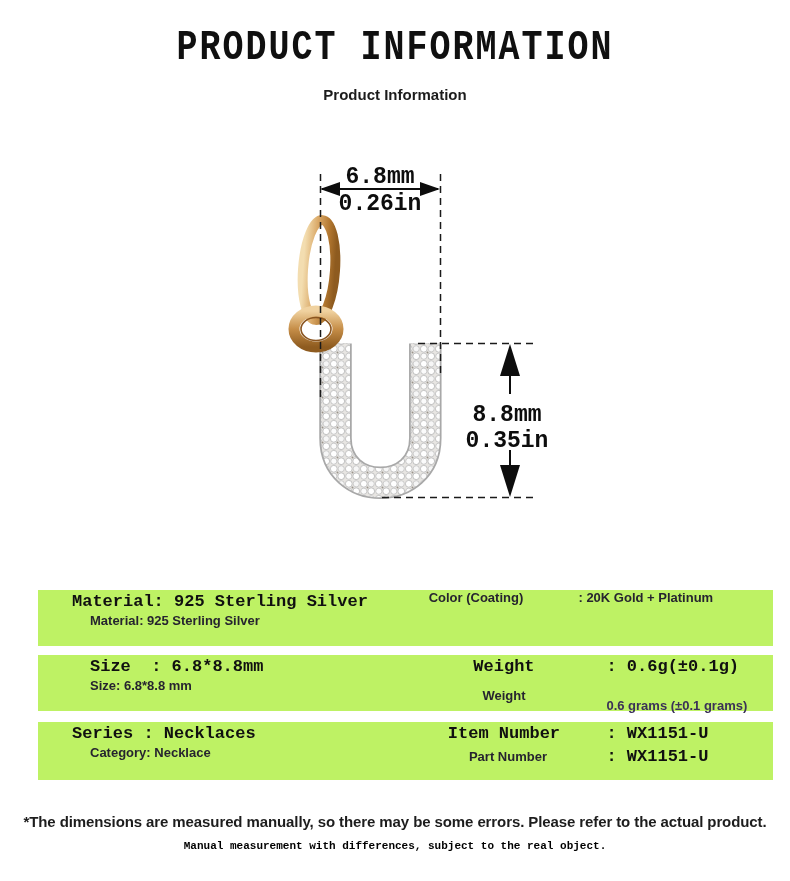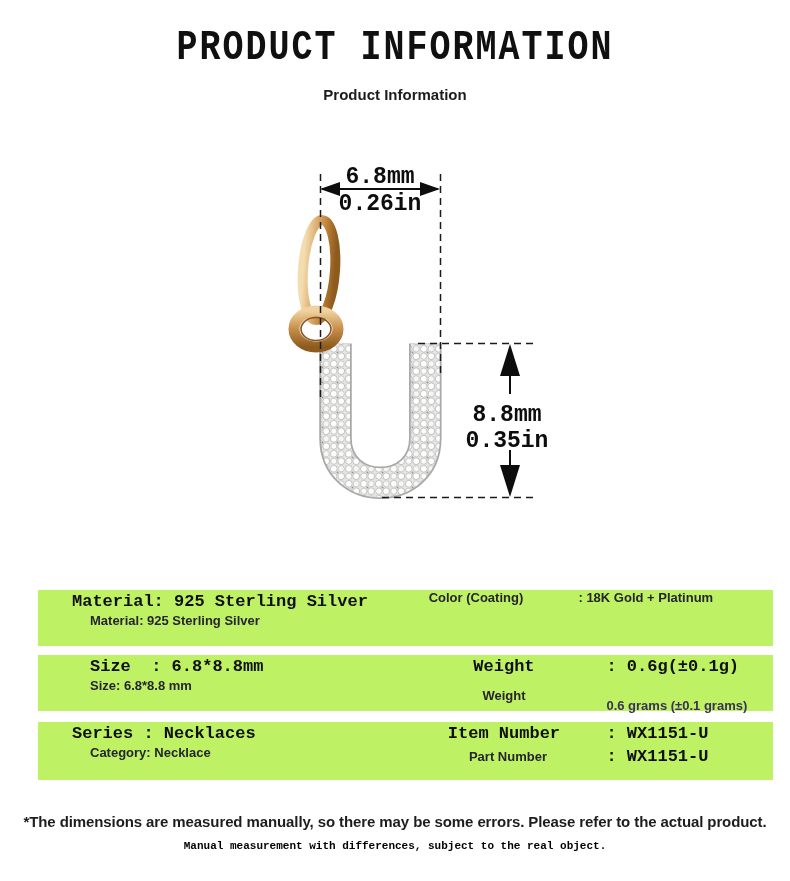--- a/index.html
+++ b/index.html
@@ -134,21 +134,21 @@
   <div class="spec-table">
 
     <div class="spec-row r1">
       <div class="cell-l">
         <div class="tw">Material: 925 Sterling Silver</div>
         <div class="sub ind">Material: 925 Sterling Silver</div>
       </div>
       <div class="cell-r">
         <div class="rline">
           <span class="sub rlbl">Color (Coating)</span>
-          <span class="sub rval">: 18K Gold + Platinum</span>
+          <span class="sub rval">: 20K Gold + Platinum</span>
         </div>
       </div>
     </div>
 
     <div class="spec-row r2">
       <div class="cell-l">
         <div class="tw ind">Size  : 6.8*8.8mm</div>
         <div class="sub ind">Size: 6.8*8.8 mm</div>
       </div>
       <div class="cell-r">

